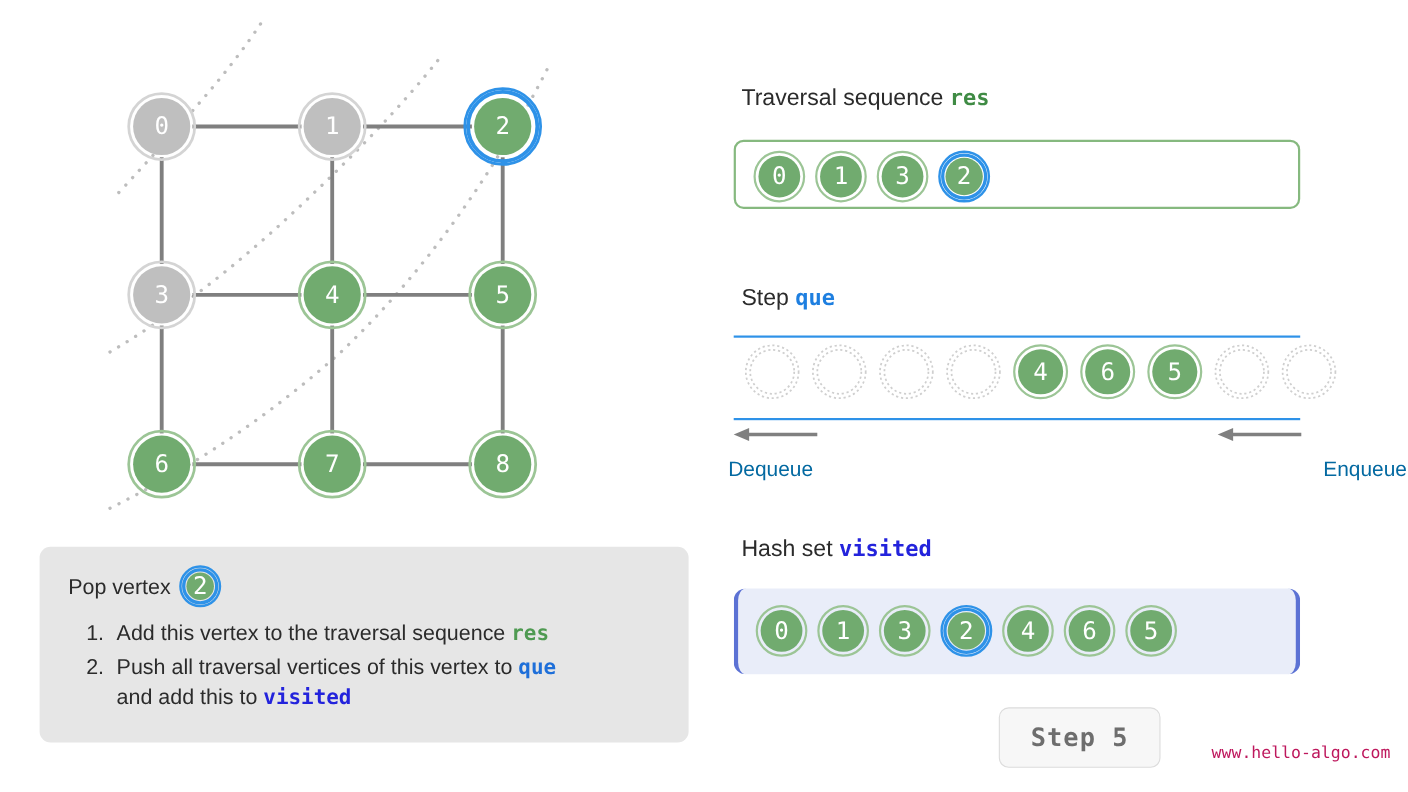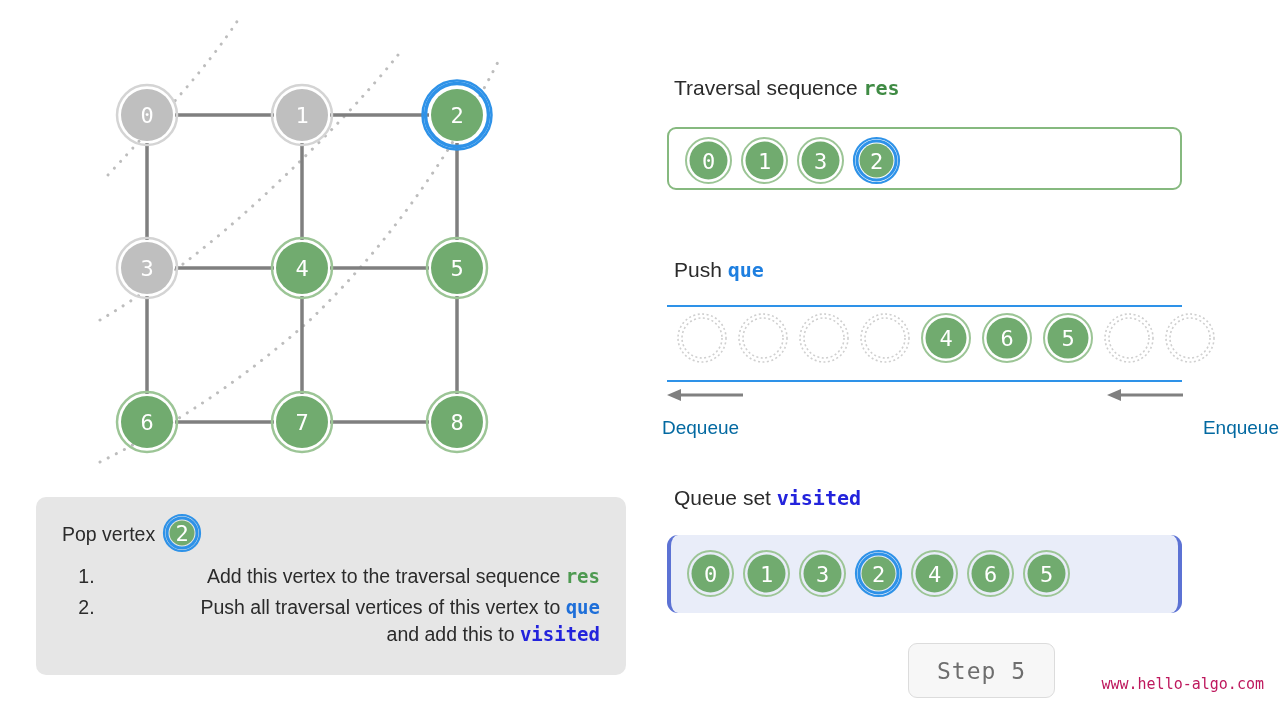--- a/index.html
+++ b/index.html
@@ -19,21 +19,21 @@
     font-family: "DejaVu Sans Mono", monospace;
     font-size: 22px; fill: #ffffff;
     text-anchor: middle; dominant-baseline: central;
   }
 
   
   #explain-box {
     position: absolute; left: 36px; top: 497px;
     width: 590px; height: 178px;
     background: #e6e6e6; border-radius: 10px;
-    box-sizing: border-box; padding: 22px 26px 0 26px; text-align: right;
+    box-sizing: border-box; padding: 22px 26px 0 26px;
   }
   .ex-line1 {
     font-size: 19.5px; color: #2b2b2b; line-height: 30px;
     display: flex; align-items: center; gap: 0;
     white-space: pre;
   }
   .inline-chip { display: inline-block; width: 44px; height: 30px; position: relative; vertical-align: middle; }
   .inline-chip svg { position: absolute; left: 0; top: -7px; }
   ol.ex-list { margin: 14px 0 0 0; padding: 0 0 0 38px; }
   ol.ex-list li {
@@ -87,21 +87,21 @@
   .chip { width: 52px; height: 52px; position: relative; }
   .chip svg { display: block; }
 
   #step-box {
     position: absolute; left: 908px; top: 643px;
     width: 145px; height: 53px;
     background: #f7f7f7; border: 1.5px solid #dcdcdc; border-radius: 9px;
     display: flex; align-items: center; justify-content: center;
   }
   #step-text {
-    font-family: "DejaVu Sans Mono", monospace; font-weight: normal;
+    font-family: "DejaVu Sans Mono", monospace; font-weight: bold;
     font-size: 23px; color: #6e6e6e; letter-spacing: 1px;
   }
   #watermark {
     position: absolute; right: 16px; top: 675px;
     font-family: "DejaVu Sans Mono", monospace;
     font-size: 15px; color: #be185d;
   }
 </style>
 </head>
 <body>
@@ -225,21 +225,21 @@
             <svg width="51" height="51">
               <circle cx="25.5" cy="25.5" r="22.5" fill="none" stroke="#2e92e8" stroke-width="2.2"></circle>
               <circle cx="25.5" cy="25.5" r="19.5" fill="none" stroke="#2e92e8" stroke-width="3"></circle>
               <circle cx="25.5" cy="25.5" r="17" fill="#71ab6f"></circle>
               <text x="25.5" y="26" class="node-label" font-size="19">2</text>
             </svg>
           </div>
         </div>
     </div>
 
-    <div class="sect-title" style="left:14px; top:258px;"><span>Push </span><span class="title-code-blue">que</span></div>
+    <div class="sect-title" style="left:14px; top:258px;"><span>Step </span><span class="title-code-blue">que</span></div>
     <div id="queue-area">
       <div class="rail" id="rail-top"></div>
       <div class="rail" id="rail-bot"></div>
       <div id="queue-row">
           <div class="chip" style="width: 54px; height: 54px;">
             <svg width="54" height="54">
               <circle cx="27" cy="27" r="24" fill="none" stroke="#cfcfcf" stroke-width="1.6" stroke-dasharray="2 2.5"></circle>
               <circle cx="27" cy="27" r="20" fill="none" stroke="#cfcfcf" stroke-width="1.6" stroke-dasharray="2 2.5"></circle>
             </svg>
           </div>
@@ -300,21 +300,21 @@
       <line x1="78" y1="9" x2="12" y2="9" stroke="#808080" stroke-width="3"></line>
       <polygon points="2,9 16,3 16,15" fill="#808080"></polygon>
     </svg>
     <svg id="arrow-enq" width="80" height="18">
       <line x1="78" y1="9" x2="12" y2="9" stroke="#808080" stroke-width="3"></line>
       <polygon points="2,9 16,3 16,15" fill="#808080"></polygon>
     </svg>
     <div class="arrow-label" id="label-deq">Dequeue</div>
     <div class="arrow-label" id="label-enq">Enqueue</div>
 
-    <div class="sect-title" style="left:14px; top:486px;"><span>Queue set </span><span class="title-code-navy">visited</span></div>
+    <div class="sect-title" style="left:14px; top:486px;"><span>Hash set </span><span class="title-code-navy">visited</span></div>
     <div id="visited-box">
       <div id="visited-row">
           <div class="chip" style="width: 51px; height: 51px;">
             <svg width="51" height="51">
               <circle cx="25.5" cy="25.5" r="22.5" fill="none" stroke="#9cc596" stroke-width="2"></circle>
               <circle cx="25.5" cy="25.5" r="19" fill="#71ab6f"></circle>
               <text x="25.5" y="26" class="node-label" font-size="19">0</text>
             </svg>
           </div>
           <div class="chip" style="width: 51px; height: 51px;">

